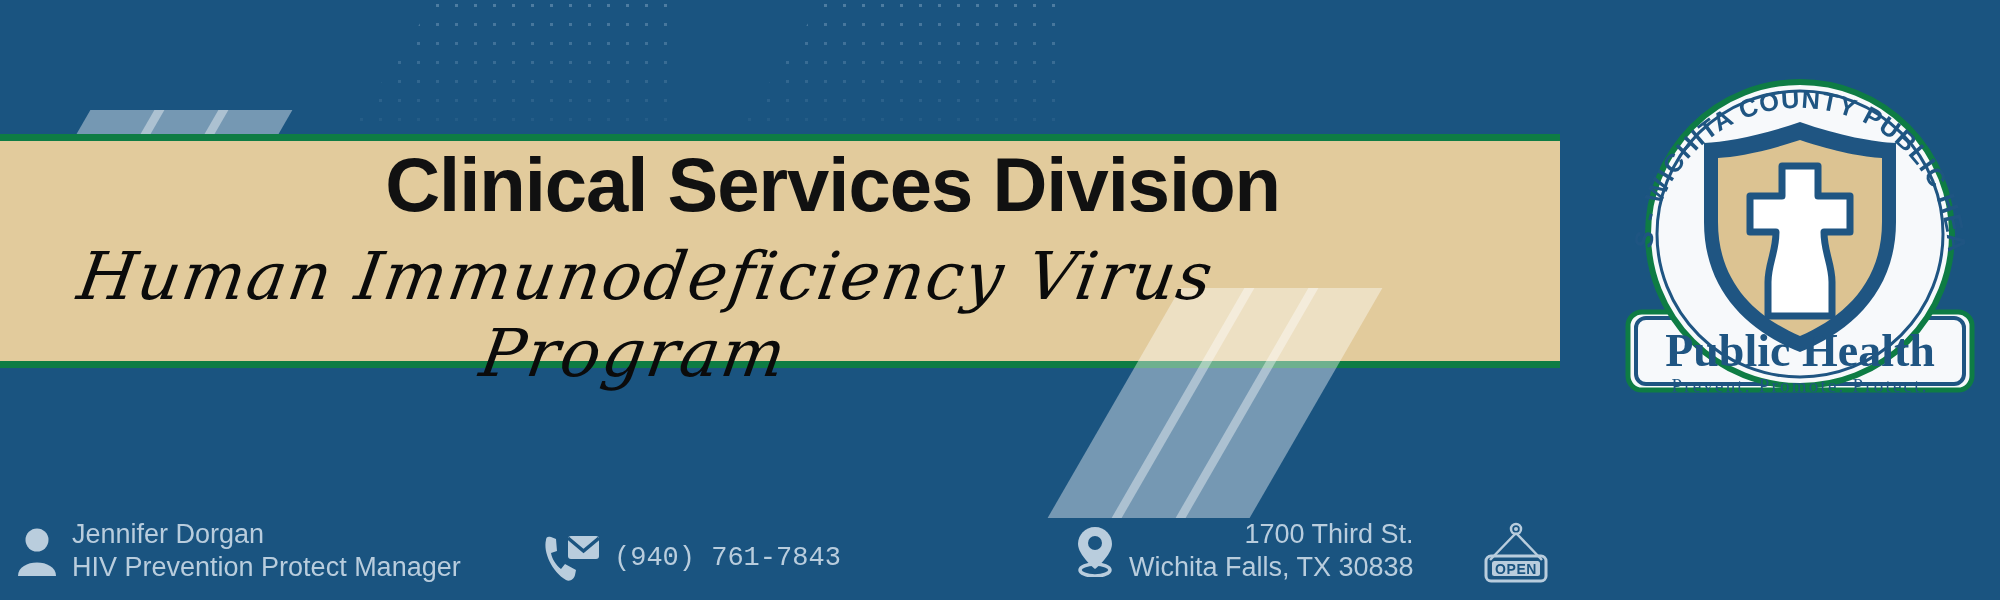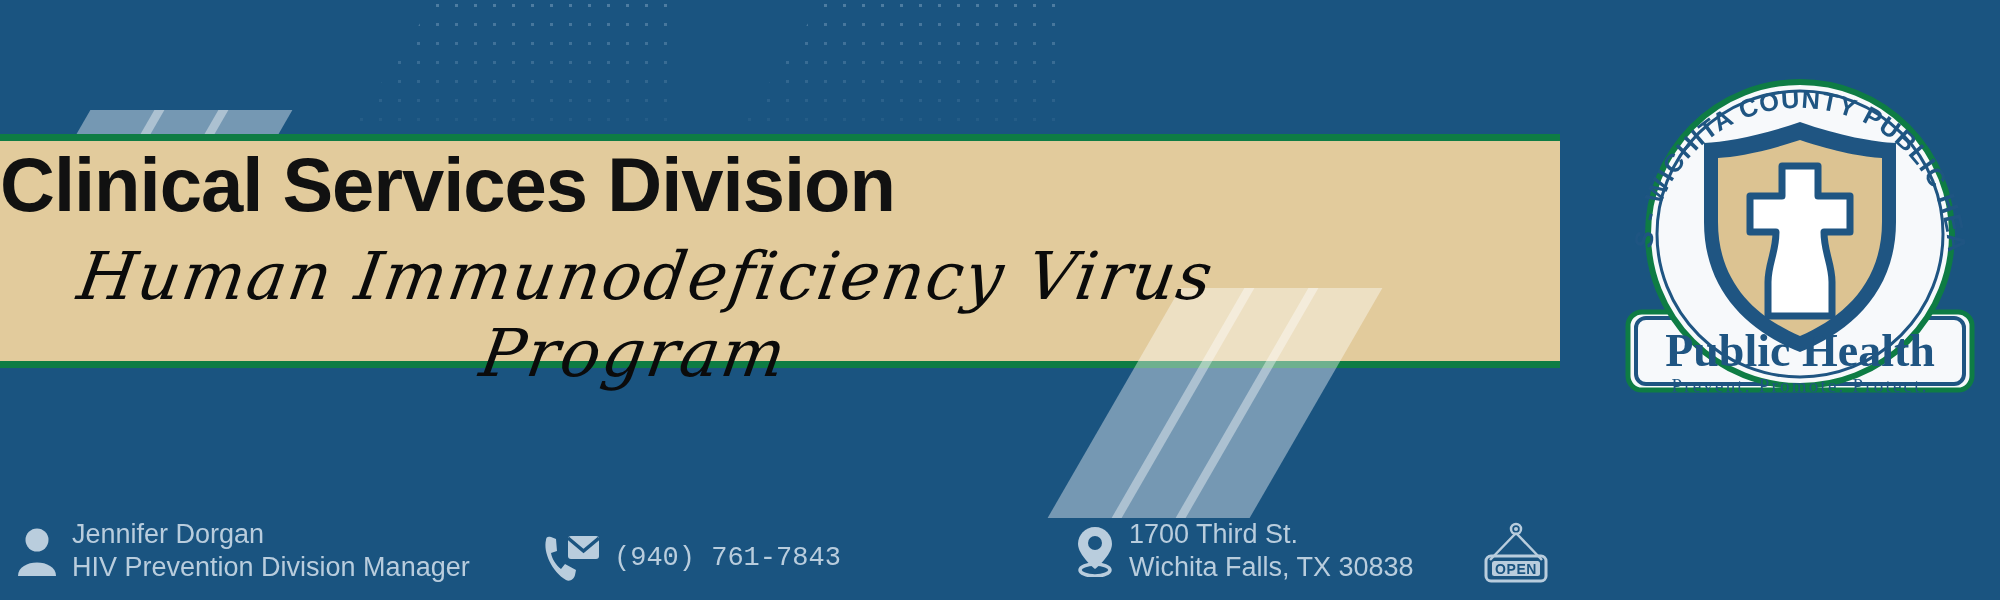--- a/index.html
+++ b/index.html
@@ -57,21 +57,21 @@
   }
   #chev-left  { left:10px;   top:110px; width:240px; height:230px; z-index:2; }
   #chev-left .chev  { background:rgba(255,255,255,.40); }
   #chev-right { left:1100px; top:288px; width:240px; height:230px; z-index:5; }
   #chev-right .chev { background:rgba(255,255,255,.40); }
 
   
   #title {
     position:absolute; z-index:6;
     left:0; top:146px; width:1280px;
-    text-align:left;
+    text-align:right;
     font-size:76px; font-weight:700;
     letter-spacing:-1px;
     color:#111; line-height:1.02;
   }
   #subtitle {
     position:absolute; z-index:6;
     left:0; top:238px; width:1280px;
     text-align:center;
     font-family:"DejaVu Serif", serif;
     font-style:italic; font-weight:400;
@@ -98,21 +98,21 @@
   .citem {
     display:flex; align-items:center; gap:14px;
     color:#B9CDDD;
     font-size:27px; line-height:1.22;
     white-space:nowrap;
   }
   .citem .ico { flex:0 0 auto; display:block; }
   .citem .lines { display:flex; flex-direction:column; }
   #c-person { position:absolute; left:16px;   bottom:16px; }
   #c-phone  { position:absolute; left:540px;  bottom:16px;font-family:Liberation Mono, monospace; }
-  #c-addr   { position:absolute; left:1075px; bottom:16px; }
+  #c-addr   { position:absolute; left:1075px; bottom:16px;text-align:right; }
   #c-hours  { position:absolute; left:1480px; bottom:16px; }
 </style>
 </head>
 <body>
 
 <div id="banner">
 
   <div class="dots" id="dots-left"></div>
   <div class="dots" id="dots-right"></div>
 
@@ -163,21 +163,21 @@
 
   <div id="contact">
 
     <div class="citem" id="c-person">
       <svg class="ico" width="42" height="50" viewBox="0 0 42 50">
         <circle cx="21" cy="14" r="11.5" fill="#B9CDDD"></circle>
         <path d="M 2,50 C 2,32 40,32 40,50 Z" fill="#B9CDDD"></path>
       </svg>
       <div class="lines">
         <span>Jennifer Dorgan</span>
-        <span>HIV Prevention Division Manager</span>
+        <span>HIV Prevention Protect Manager</span>
       </div>
     </div>
 
     <div class="citem" id="c-phone">
       <svg class="ico" width="60" height="52" viewBox="0 0 60 52">
         <path d="M 6,8 C 3,20 12,40 26,48 C 30,50 34,47 35,43 L 36,38 L 25,32 L 21,37
                  C 16,33 12,27 11,21 L 17,19 L 16,7 L 11,5 C 8,4 6,5 6,8 Z" fill="#B9CDDD"></path>
         <rect x="28" y="4" width="31" height="23" rx="3" fill="#B9CDDD"></rect>
         <path d="M 28,6 L 43.5,19 L 59,6" fill="none" stroke="#1A5480" stroke-width="3.5"></path>
       </svg>

